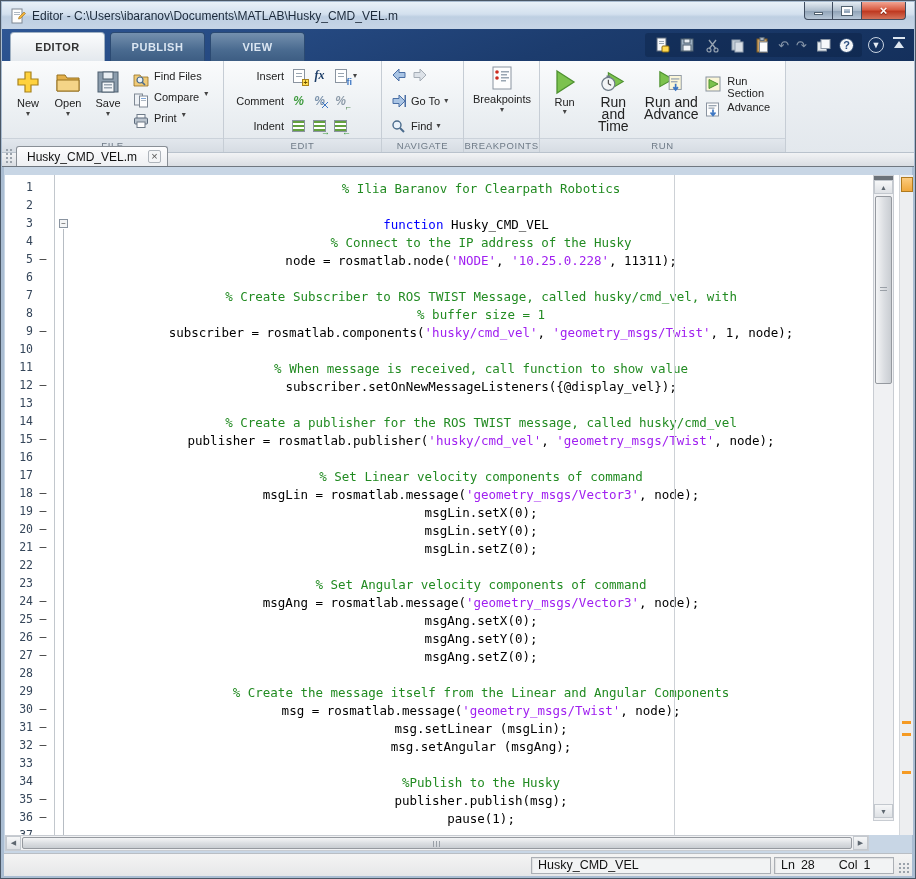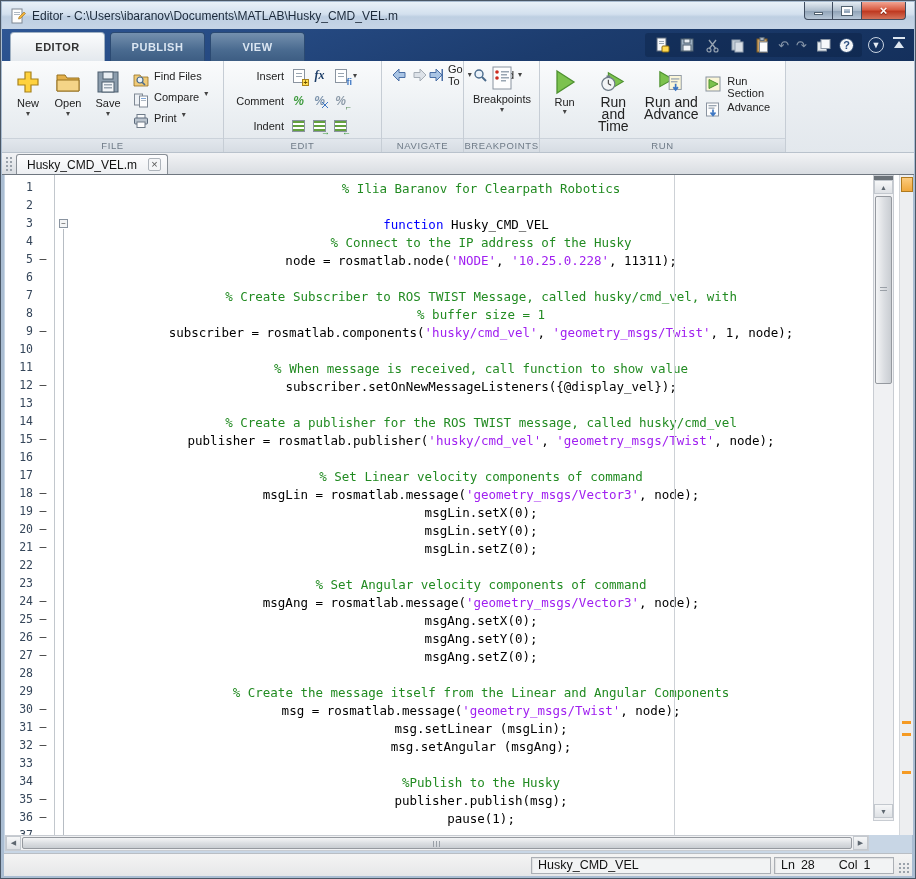--- a/index.html
+++ b/index.html
@@ -74,30 +74,30 @@
                linear-gradient(-45deg,transparent 42%,#3C76C2 42%,#3C76C2 58%,transparent 58%); }
   .fx-txt { font-family:"Liberation Serif", serif; font-style:italic; font-size:12px; color:#1B3C66; font-weight:bold; }
   .mini-page { width:12px; height:14px; background:#fff; border:1px solid #8A94A0; position:relative; }
   .mini-page i { position:absolute; left:2px; right:2px; height:1px; background:#9AA6B2; }
   .badge-plus { position:absolute; right:-2px; bottom:-2px; width:7px; height:7px; background:#FFDE52; border:1px solid #A8821C;
     font-size:7px; line-height:5px; text-align:center; color:#6B4F00; font-weight:bold; }
   .badge-green { position:absolute; right:-2px; bottom:-2px; color:#3E9B3E; font-size:9px; font-weight:bold; line-height:7px; }
   .badge-blue { position:absolute; right:-3px; bottom:-2px; color:#3C76C2; font-size:9px; font-weight:bold; line-height:7px; }
   .ind-lines { width:13px; height:12px; background:
       repeating-linear-gradient(180deg,#63A03F 0 2px,transparent 2px 4px); border:1px solid #8A94A0; background-color:#fff; }
-  .sec-nav { width:82px; display:flex; flex-direction:row; justify-content:space-between; padding:6px 6px 18px 8px; }
+  .sec-nav { width:82px; display:flex; flex-direction:column; justify-content:space-between; padding:6px 6px 18px 8px; }
   .nrow { display:flex; align-items:center; gap:4px; height:16px; font-size:11px; color:#222; }
   .sec-bp { width:76px; display:flex; flex-direction:column; align-items:flex-start; padding-top:0; gap:2px; }
   .sec-run { width:246px; display:flex; padding:4px 4px 16px 8px; gap:8px; }
   .runbig { width:52px; display:flex; flex-direction:column; align-items:center; padding-top:4px; gap:1px; }
   .minicol { display:flex; flex-direction:column; gap:8px; padding-top:10px; }
   .sec-fill { flex:1; border-right:none; background:linear-gradient(180deg,#EFF2F5,#E3E8ED); }
 
   
-  .docbar { position:absolute; left:1px; top:152px; right:1px; height:22px;
+  .docbar { position:absolute; left:1px; top:152px; right:1px; height:14px;
     background:linear-gradient(180deg,#F2F3F5,#D9DDE2); border-bottom:1px solid #6F7780; display:flex; align-items:flex-end; }
   .doc-grip { width:7px; height:16px; margin:0 4px 2px 3px;
     background:radial-gradient(circle at 2px 2px,#9AA2AB 1px,transparent 1.2px) 0 0/4px 4px; }
   .doc-tab { height:20px; min-width:152px; display:flex; align-items:center; justify-content:space-between;
     padding:0 6px 0 10px; background:linear-gradient(180deg,#FDFDFE,#EDEFF2); border:1px solid #898F96;
     border-bottom:none; border-radius:3px 3px 0 0; font-size:12px; color:#111; }
   .doc-close { font-size:11px; color:#555; border:1px solid #AEB4BB; border-radius:2px; width:13px; height:13px;
     line-height:11px; text-align:center; margin-left:10px; background:#F4F5F7; }
 
   

